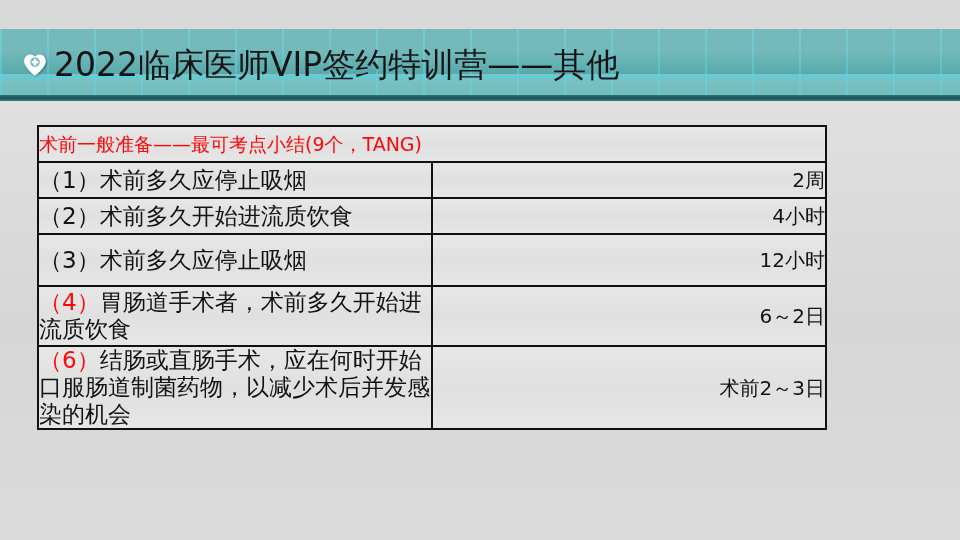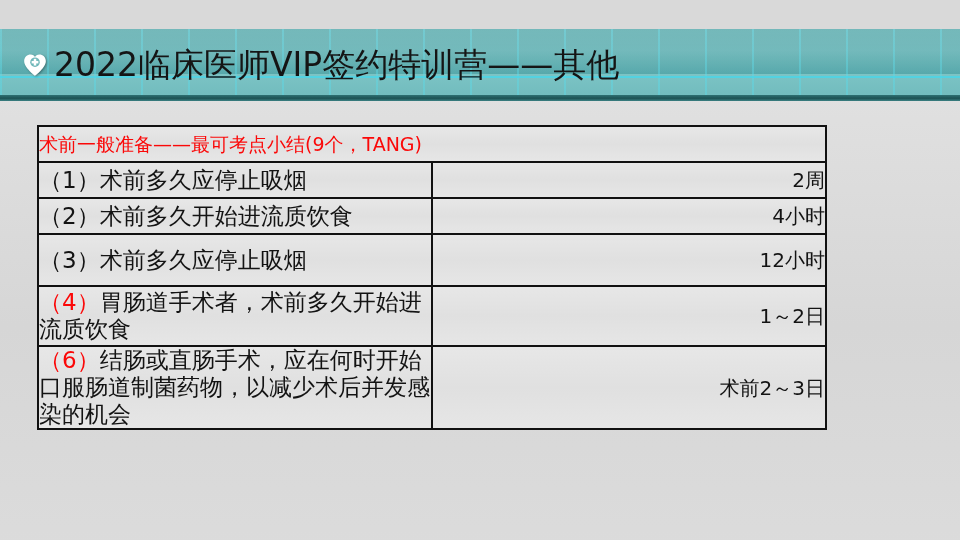--- a/index.html
+++ b/index.html
@@ -235,21 +235,21 @@
           <td class="a">
             <span class="a-text">12小时</span>
           </td>
         </tr>
 
         <tr class="xtall">
           <td class="q">
             <span class="q-text"><span class="q-num red">（4）</span><span>胃肠道手术者，术前多久开始进流质饮食</span></span>
           </td>
           <td class="a">
-            <span class="a-text">1～2日</span>
+            <span class="a-text">6～2日</span>
           </td>
         </tr>
 
 
         <tr class="xtall">
           <td class="q">
             <span class="q-text"><span class="q-num red">（6）</span><span>结肠或直肠手术，应在何时开始口服肠道制菌药物，以减少术后并发感染的机会</span></span>
           </td>
           <td class="a">
             <span class="a-text">术前2～3日</span>

